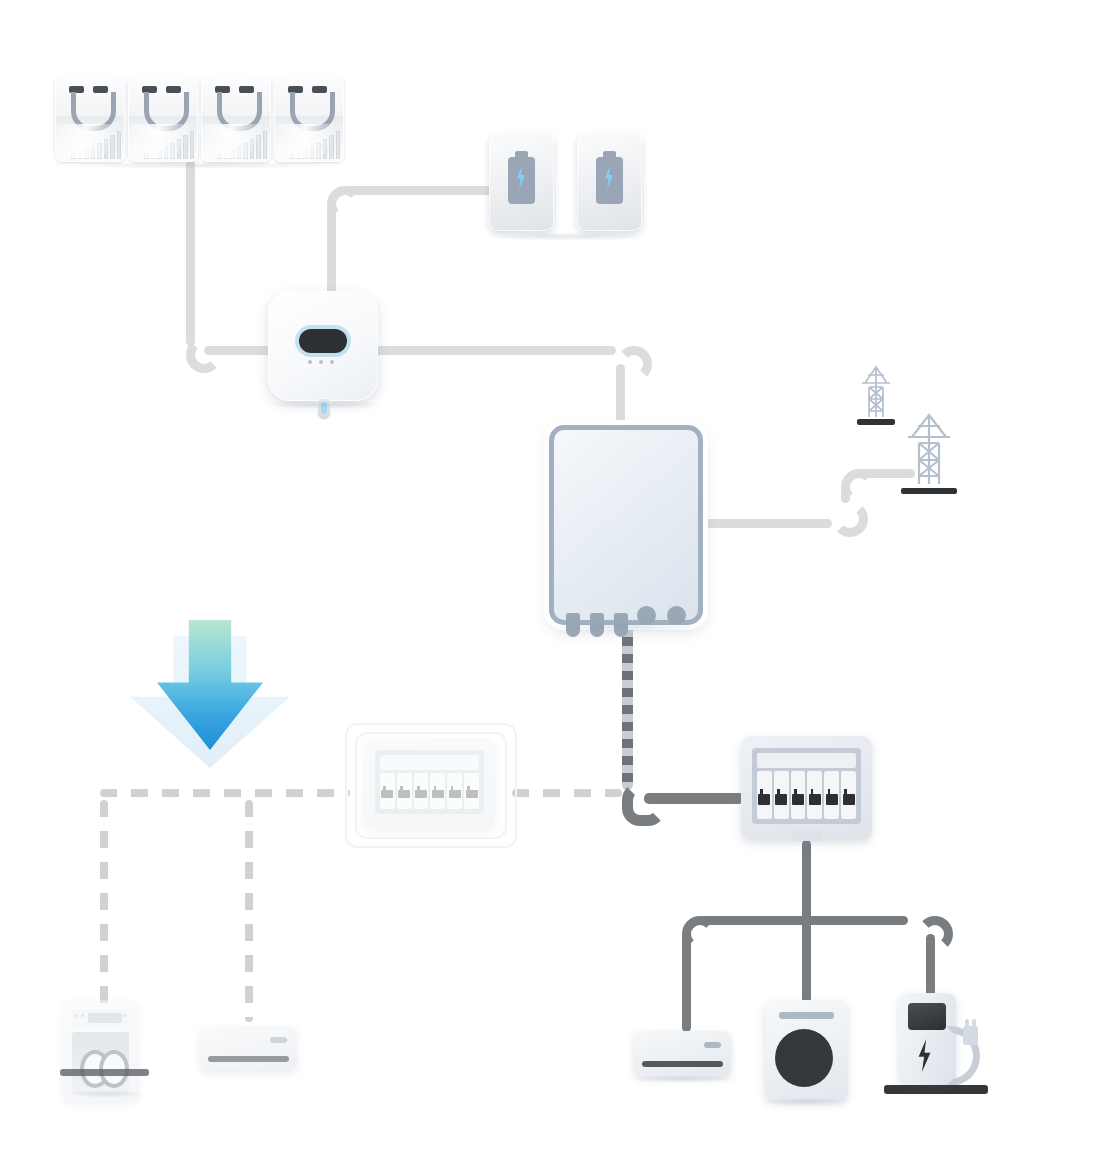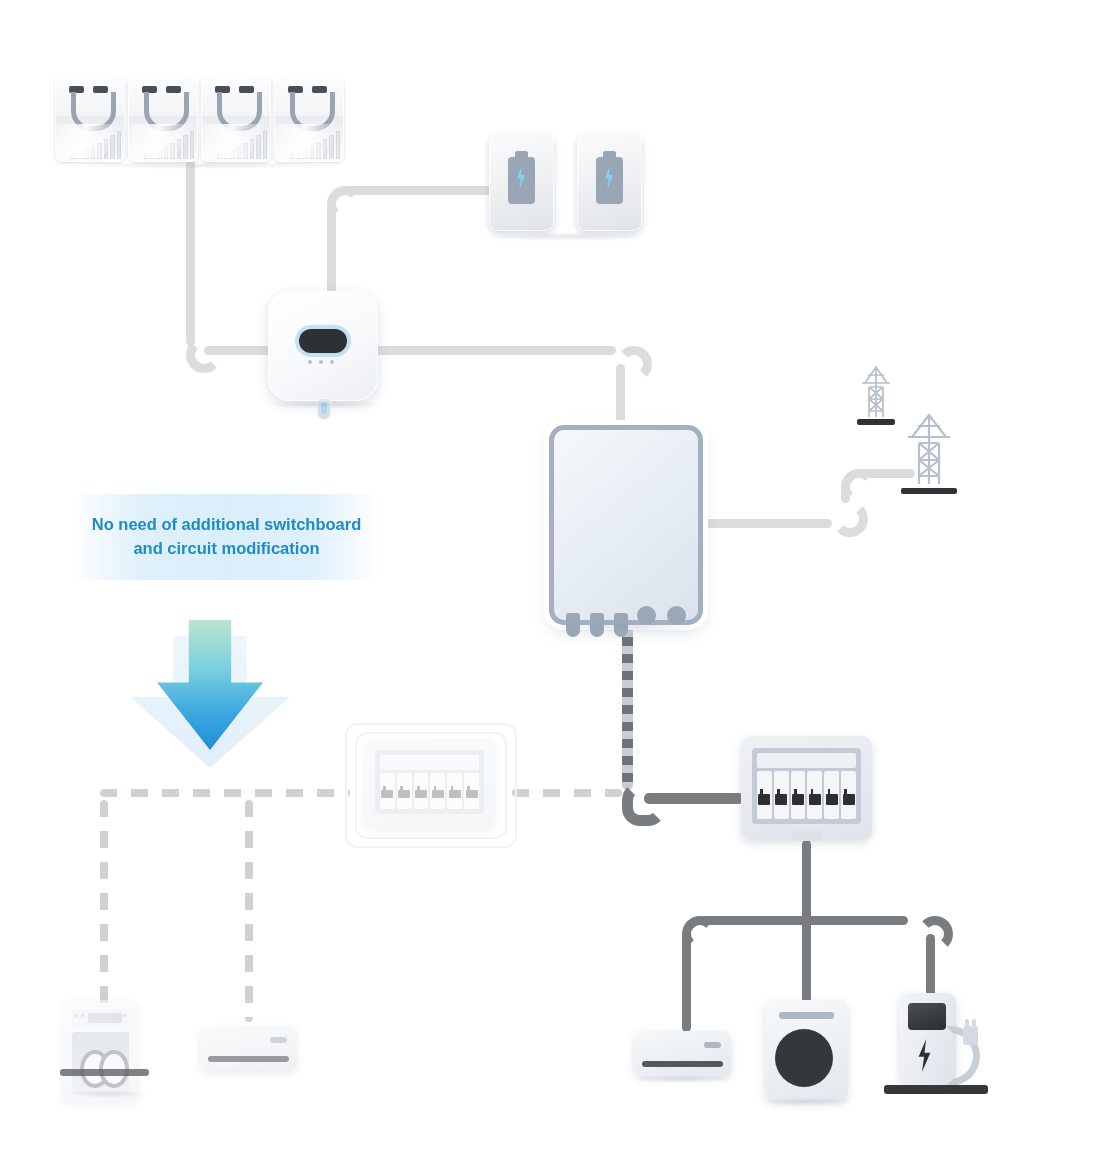--- a/index.html
+++ b/index.html
@@ -309,26 +309,20 @@
       <g stroke="#b4c0cd" stroke-width="2.2" fill="none">
         <path d="M29 3 L29 72 M18 14 L40 14 M8 25 L50 25 M12 25 L29 3 L46 25"></path>
         <path d="M19 31 L39 31 M19 48 L39 48 M19 64 L39 64"></path>
         <path d="M19 31 L39 48 M39 31 L19 48 M19 48 L39 64 M39 48 L19 64"></path>
         <path d="M19 31 L19 72 M39 31 L39 72"></path>
       </g>
     </svg>
     <span class="base" style="left:1px;width:56px;"></span>
   </div>
 
-  <div class="label">
-    <p>
-      <span>No need of additional switchboard</span><br>
-      <span>and circuit modification</span>
-    </p>
-  </div>
 
   <div class="arrow-ghost"></div>
   <div class="arrow-main"></div>
 
   <div class="ghostbox" style="left:345px;top:723px;width:168px;height:121px;"></div>
   <div class="ghostbox" style="left:355px;top:732px;width:148px;height:103px;"></div>
   <div class="sb" style="left:364px;top:738px;width:131px;height:92px;opacity:.30;">
     <span class="body"></span>
     <span class="inner">
       <span class="strip"></span>

